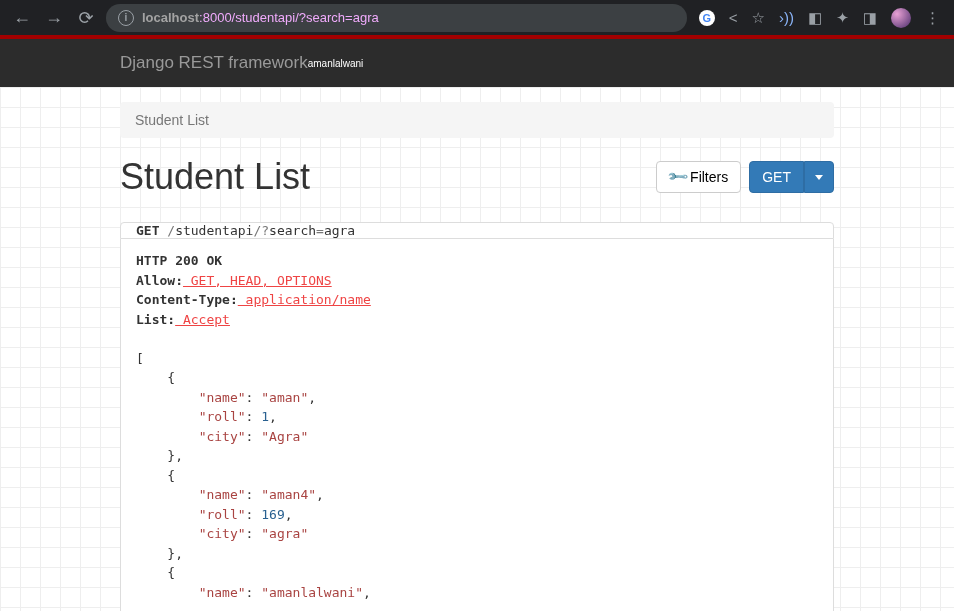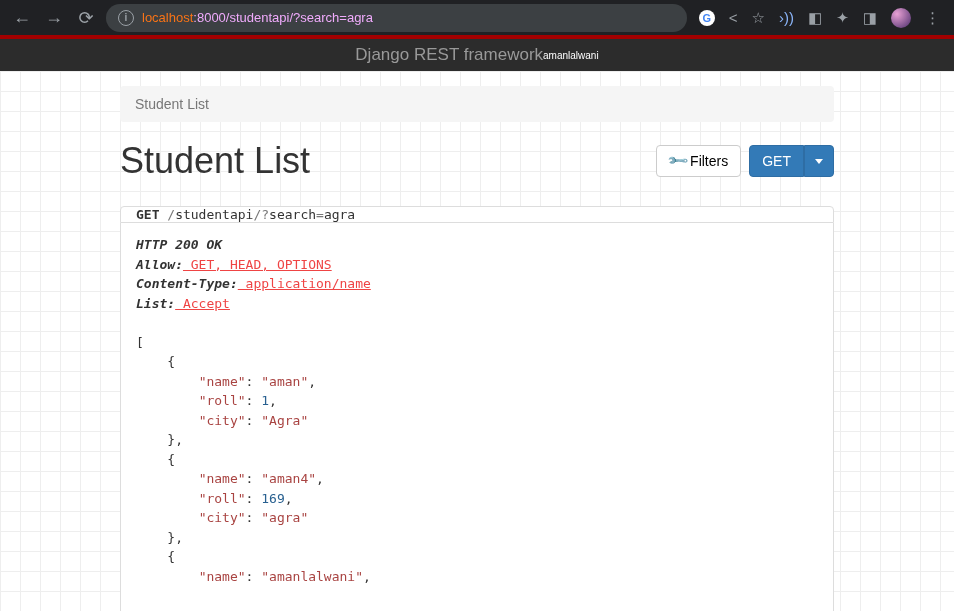--- a/index.html
+++ b/index.html
@@ -3,30 +3,30 @@
   <meta charset="utf-8">
   <style>
     * { margin: 0; padding: 0; box-sizing: border-box; }
     body { font-family: -apple-system, BlinkMacSystemFont, "Segoe UI", Helvetica, Arial, sans-serif; background: #fff; width: 954px; height: 611px; overflow: hidden; }
     
     
     .browser-bar { background: #202124; height: 35px; display: flex; align-items: center; padding: 0 10px; gap: 8px; }
     .nav-btn { color: #9aa0a6; font-size: 18px; cursor: pointer; width: 24px; text-align: center; }
     .url-bar { flex: 1; background: #3c4043; border-radius: 16px; height: 28px; display: flex; align-items: center; padding: 0 12px; color: #e8eaed; font-size: 13px; gap: 8px; }
     .url-info-icon { width: 16px; height: 16px; border: 1.5px solid #9aa0a6; border-radius: 50%; display: flex; align-items: center; justify-content: center; font-size: 10px; color: #9aa0a6; font-weight: bold; }
-    .url-host { color: #f97316; }
+    .url-host { color: #a3a3a3; font-weight: bold; }
     .url-rest { color: #f0abfc; }
     .ext-icons { display: flex; align-items: center; gap: 14px; color: #9aa0a6; padding: 0 4px; }
     .ext-icon { font-size: 15px; cursor: pointer; }
     .g-icon { background: #fff; border-radius: 50%; width: 16px; height: 16px; display: flex; align-items: center; justify-content: center; font-size: 11px; font-weight: bold; color: #4285f4; }
     .avatar { width: 20px; height: 20px; border-radius: 50%; background: radial-gradient(circle at 30% 30%, #e8a1d4, #4a2c6b); }
     
     
     .red-line { height: 4px; background: #a30000; }
-    .navbar { background: #2c2c2c; height: 32px; display: flex; align-items: center; justify-content: center; padding: 0 120px; }
+    .navbar { background: #2c2c2c; height: 48px; display: flex; align-items: center; justify-content: flex-start; padding: 0 120px; }
     .navbar-brand { color: #999; font-size: 17px; }
     .navbar-user { color: #fff; font-size: 10px; }
     
     .page-bg { background-image: linear-gradient(#eee 1px, transparent 1px), linear-gradient(90deg, #eee 1px, transparent 1px); background-size: 20px 20px; min-height: 524px; padding: 15px 120px 0; }
     
     .breadcrumb { background: #f5f5f5; padding: 10px 15px; border-radius: 4px; color: #777; font-size: 14px; }
     
     .header-row { display: flex; justify-content: space-between; align-items: center; margin-top: 18px; }
     .page-title { font-size: 36px; font-weight: 500; color: #333; }
     .btn-group { display: flex; gap: 8px; }
@@ -36,21 +36,21 @@
     .btn-split .btn { border-radius: 4px 0 0 4px; }
     .btn-split .btn-caret { border-radius: 0 4px 4px 0; padding: 7px 10px; border-left: 1px solid #2e6da4; }
     .caret { width: 0; height: 0; border-left: 4px solid transparent; border-right: 4px solid transparent; border-top: 5px solid #fff; display: inline-block; }
     
     .request-info { background: #fff; border: 1px solid #ddd; border-radius: 4px 4px 0 0; padding: 0 15px; margin-top: 24px; font-family: Consolas, Monaco, monospace; font-size: 13px; }
     .req-method { font-weight: bold; color: #333; }
     .req-path { color: #777; }
     .req-path .dark { color: #333; }
     
     .response-body { background: #fff; border: 1px solid #ddd; border-top: none; padding: 12px 15px; font-family: Consolas, Monaco, monospace; font-size: 13px; line-height: 1.5; white-space: pre; color: #333; overflow: auto; }
-    .h-key { font-weight: bold; color: #333; font-style: italic; }
+    .h-key { font-weight: bold; color: #333; }
     .h-val { color: #ef4444; text-decoration: underline; }
     .j-key { color: #a94442; }
     .j-str { color: #a94442; }
     .j-num { color: #286090; }
     .j-punc { color: #333; }
     
     .wrench { display: inline-block; transform: rotate(-45deg); font-weight: bold; }
   </style>
 </head>
 <body>

